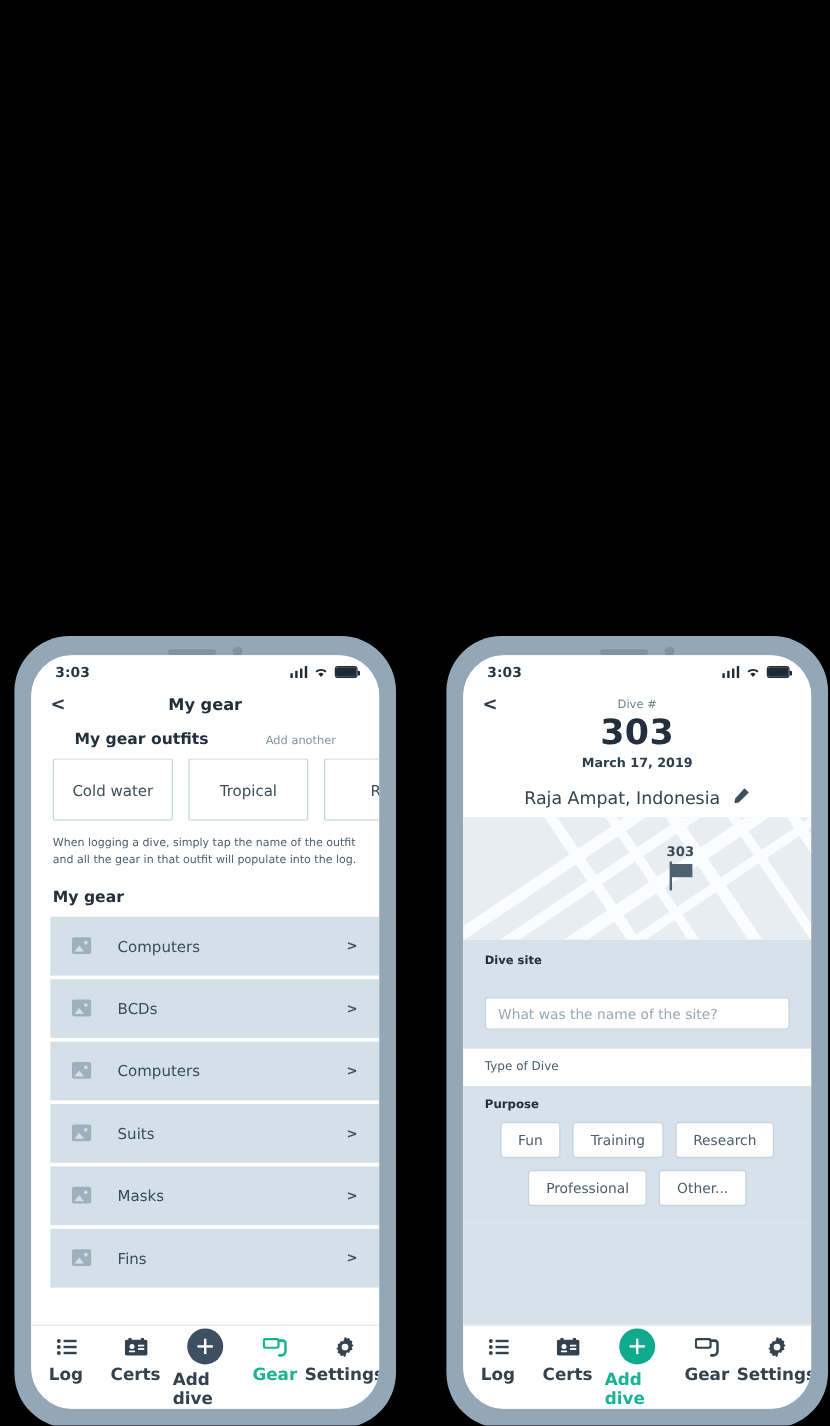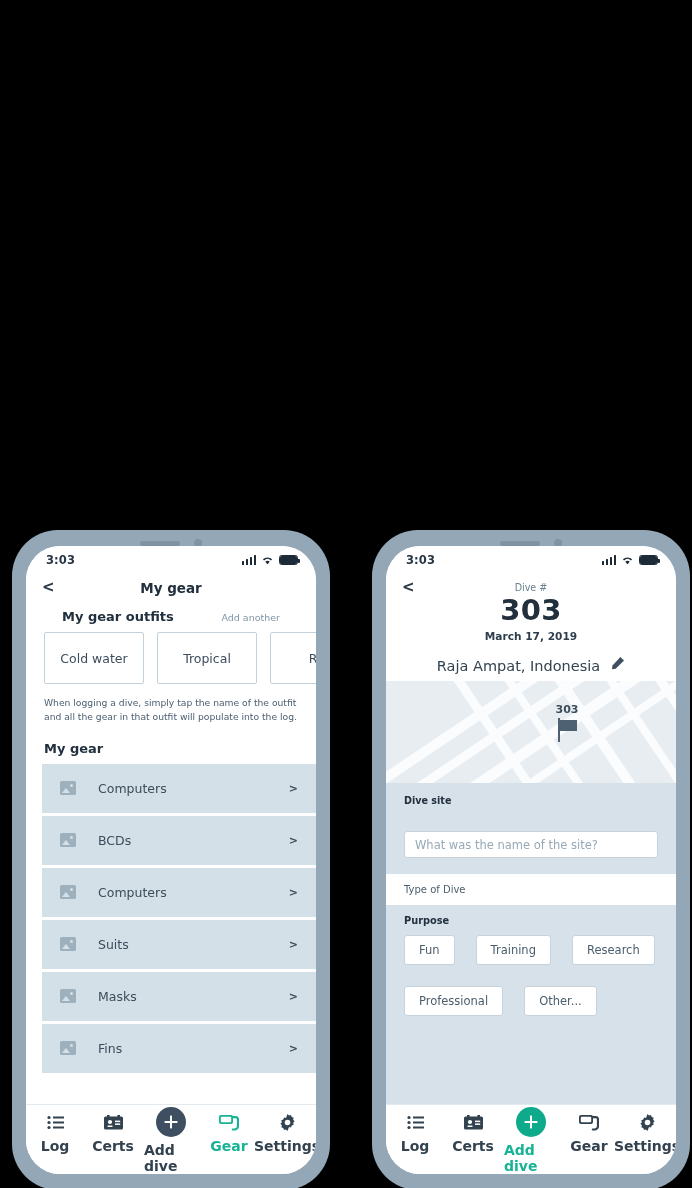--- a/index.html
+++ b/index.html
@@ -147,21 +147,21 @@
   .cam { width: 17px; height: 14px; background: #708a9c; border-radius: 2px; position: relative; }
   .cam::before{content:"";position:absolute;left:2px;top:-2.6px;width:6px;height:3px;
     background:#708a9c;border-radius:1.5px 1.5px 0 0;}
   .cam::after{content:"";position:absolute;left:6.3px;top:4px;width:6px;height:6px;
     border-radius:50%;background:#ebf1f4;}
 
   .white-head { background: #fff; padding: 10px 18px; font-size: 10px; color: #4a5d6c; }
 
   .purpose-sec { background: #d6e1e9; padding: 10px 18px 14px; }
   .purpose-lbl { font-size: 9.8px; font-weight: 700; color: #22303e; margin-bottom: 9px; }
-  .chips { display: flex; flex-wrap: wrap; gap: 21px; }
+  .chips { display: flex; flex-wrap: wrap; gap: 10px; justify-content: center; }
   .chip {
     border: 1px solid #c6d3dc; background: #fff; border-radius: 3px;
     padding: 7px 14px; font-size: 11.5px; color: #4a5d6c; cursor: pointer;
     white-space: nowrap;
   }
 </style>
 </head>
 <body>
 
 <div class="stage">

